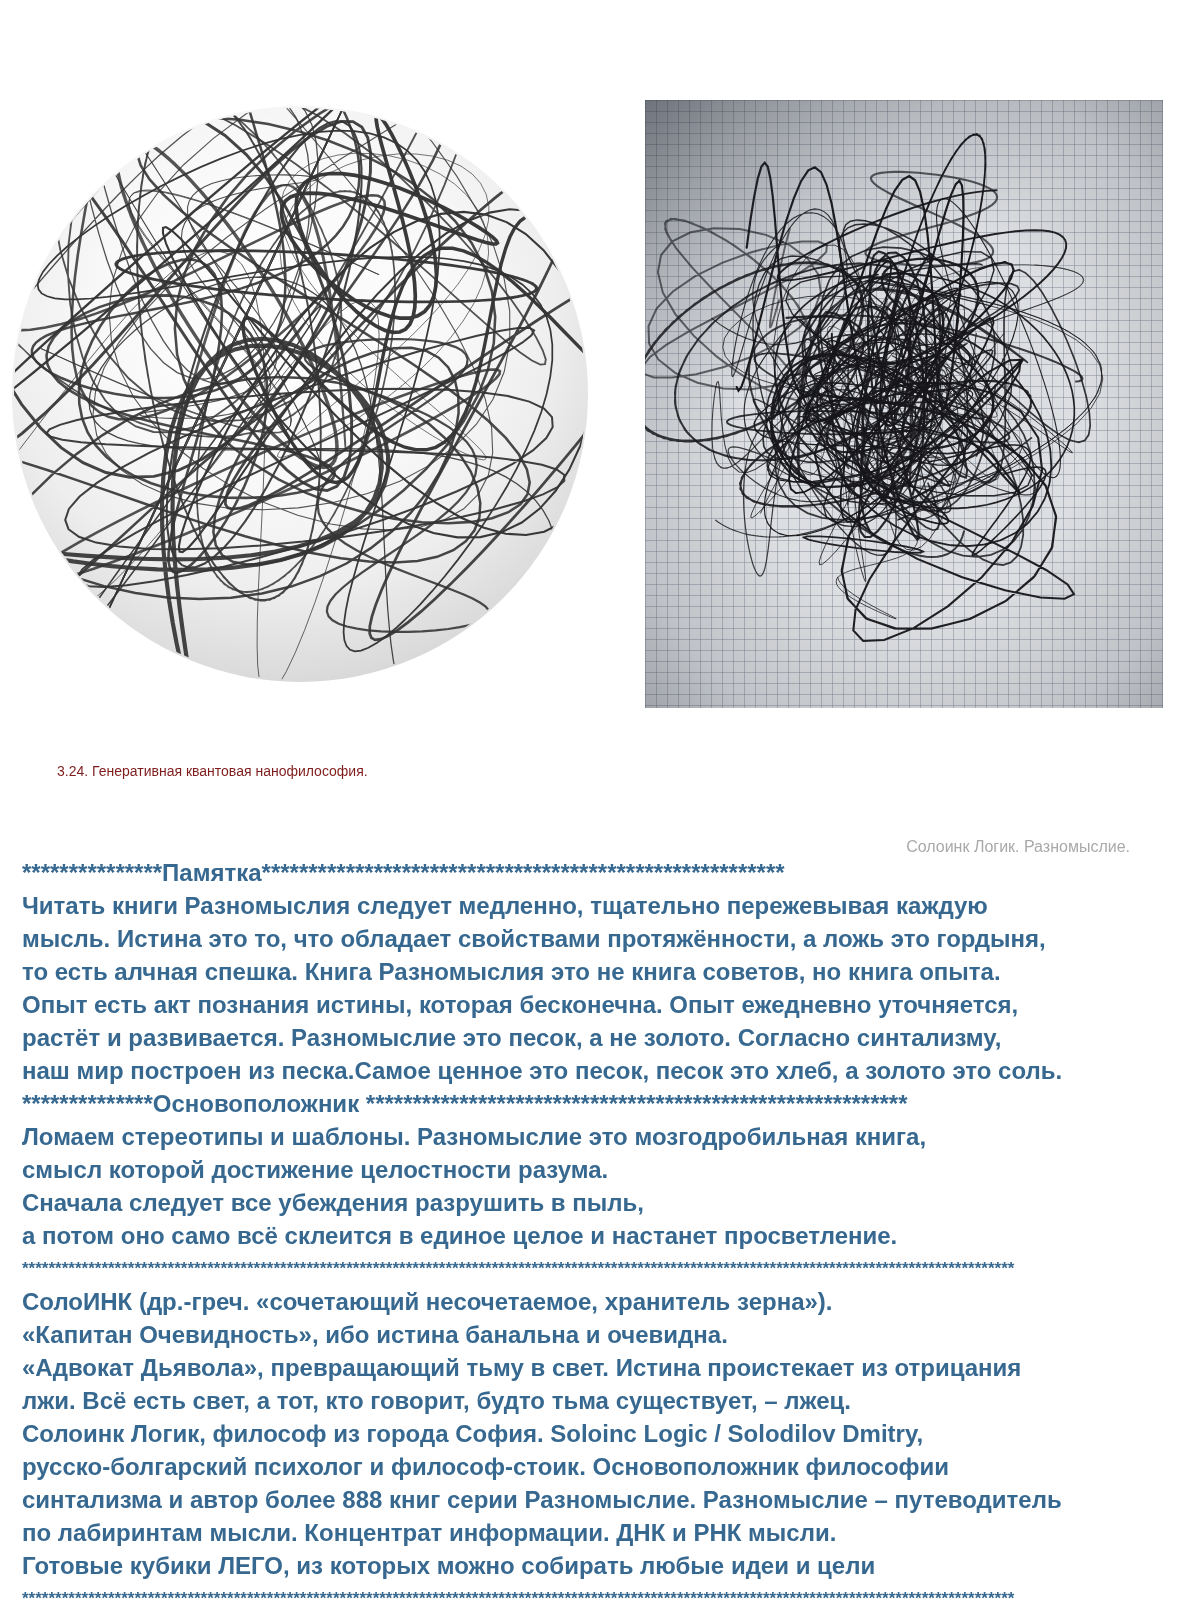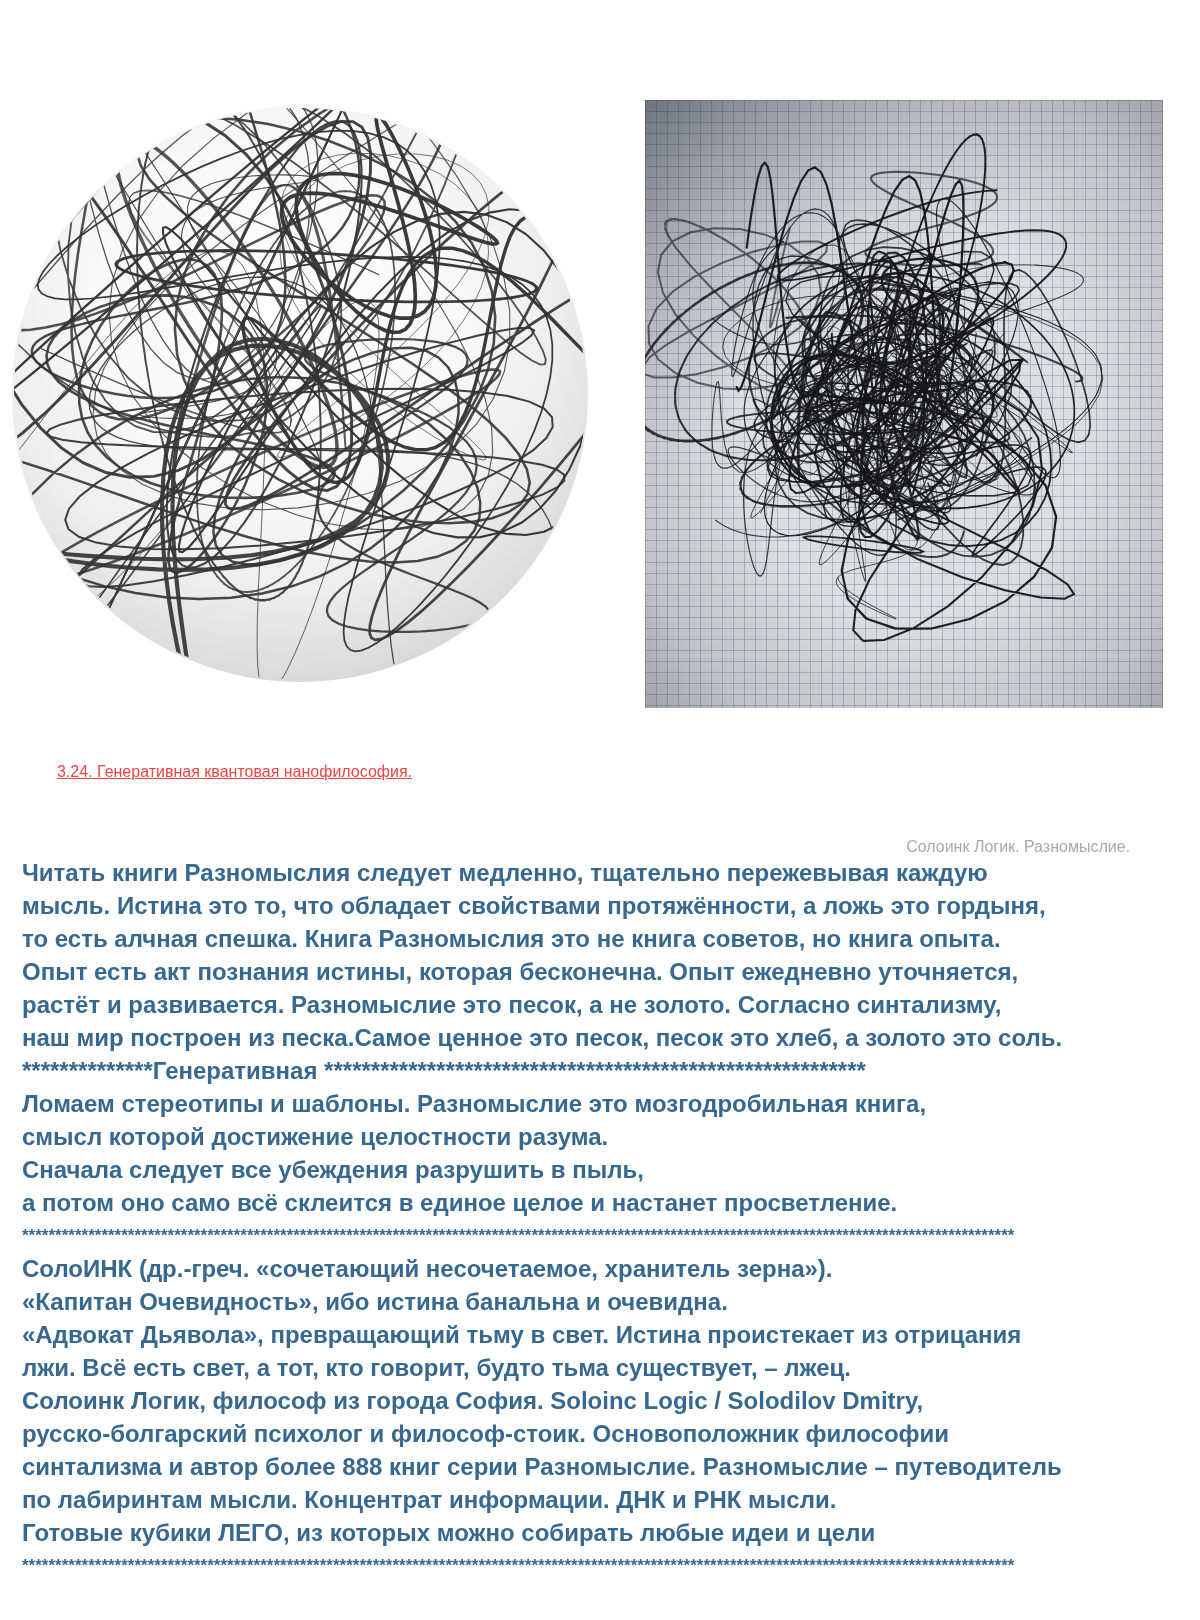--- a/index.html
+++ b/index.html
@@ -26,21 +26,21 @@
   .vignette{
     position:absolute;inset:0;pointer-events:none;
     background:
       linear-gradient(145deg, rgba(40,46,58,0.38) 0%, rgba(40,46,58,0.10) 22%, rgba(0,0,0,0) 38%),
       radial-gradient(ellipse at 52% 52%, rgba(0,0,0,0) 45%, rgba(45,50,62,0.16) 78%, rgba(45,50,62,0.38) 100%);
   }
 
   
   .intro{
     position:absolute;left:57px;top:759px;width:1095px;
-    color:#ef4444;font-size:16px;line-height:25px;font-weight:normal;text-decoration:underline;
+    color:#7f1d1d;font-size:14px;line-height:25px;font-weight:normal;
   }
   .attribution{
     position:absolute;top:834px;right:70px;
     color:#a9a9a9;font-size:16px;line-height:25px;
   }
 
   
   .blue{
     position:absolute;left:22px;top:856px;width:1164px;
     color:#376890;font-weight:bold;font-size:24px;line-height:33px;
@@ -185,27 +185,28 @@
   <div class="vignette"></div>
 </div>
 
 <div class="intro">
   <div>3.24. Генеративная квантовая нанофилософия.</div>
 </div>
 
 <div class="attribution">Солоинк Логик. Разномыслие.</div>
 
 <div class="blue">
+  <div class="hline">***************Памятка********************************************************</div>
   <div class="pre">Читать книги Разномыслия следует медленно, тщательно пережевывая каждую
 мысль. Истина это то, что обладает свойствами протяжённости, а ложь это гордыня,
 то есть алчная спешка. Книга Разномыслия это не книга советов, но книга опыта.
 Опыт есть акт познания истины, которая бесконечна. Опыт ежедневно уточняется,
 растёт и развивается. Разномыслие это песок, а не золото. Согласно синтализму,
 наш мир построен из песка.Самое ценное это песок, песок это хлеб, а золото это соль.</div>
-  <div class="hline">**************Генеративная **********************************************************</div>
+  <div class="hline">**************Основоположник **********************************************************</div>
   <div class="pre">Ломаем стереотипы и шаблоны. Разномыслие это мозгодробильная книга,
 смысл которой достижение целостности разума.
 Сначала следует все убеждения разрушить в пыль,
 а потом оно само всё склеится в единое целое и настанет просветление.</div>
   <div class="divider">******************************************************************************************************************************************************</div>
   <div class="pre">СолоИНК (др.-греч. «сочетающий несочетаемое, хранитель зерна»).
 «Капитан Очевидность», ибо истина банальна и очевидна.
 «Адвокат Дьявола», превращающий тьму в свет. Истина проистекает из отрицания
 лжи. Всё есть свет, а тот, кто говорит, будто тьма существует, – лжец.
 Солоинк Логик, философ из города София. Soloinc Logic / Solodilov Dmitry,

